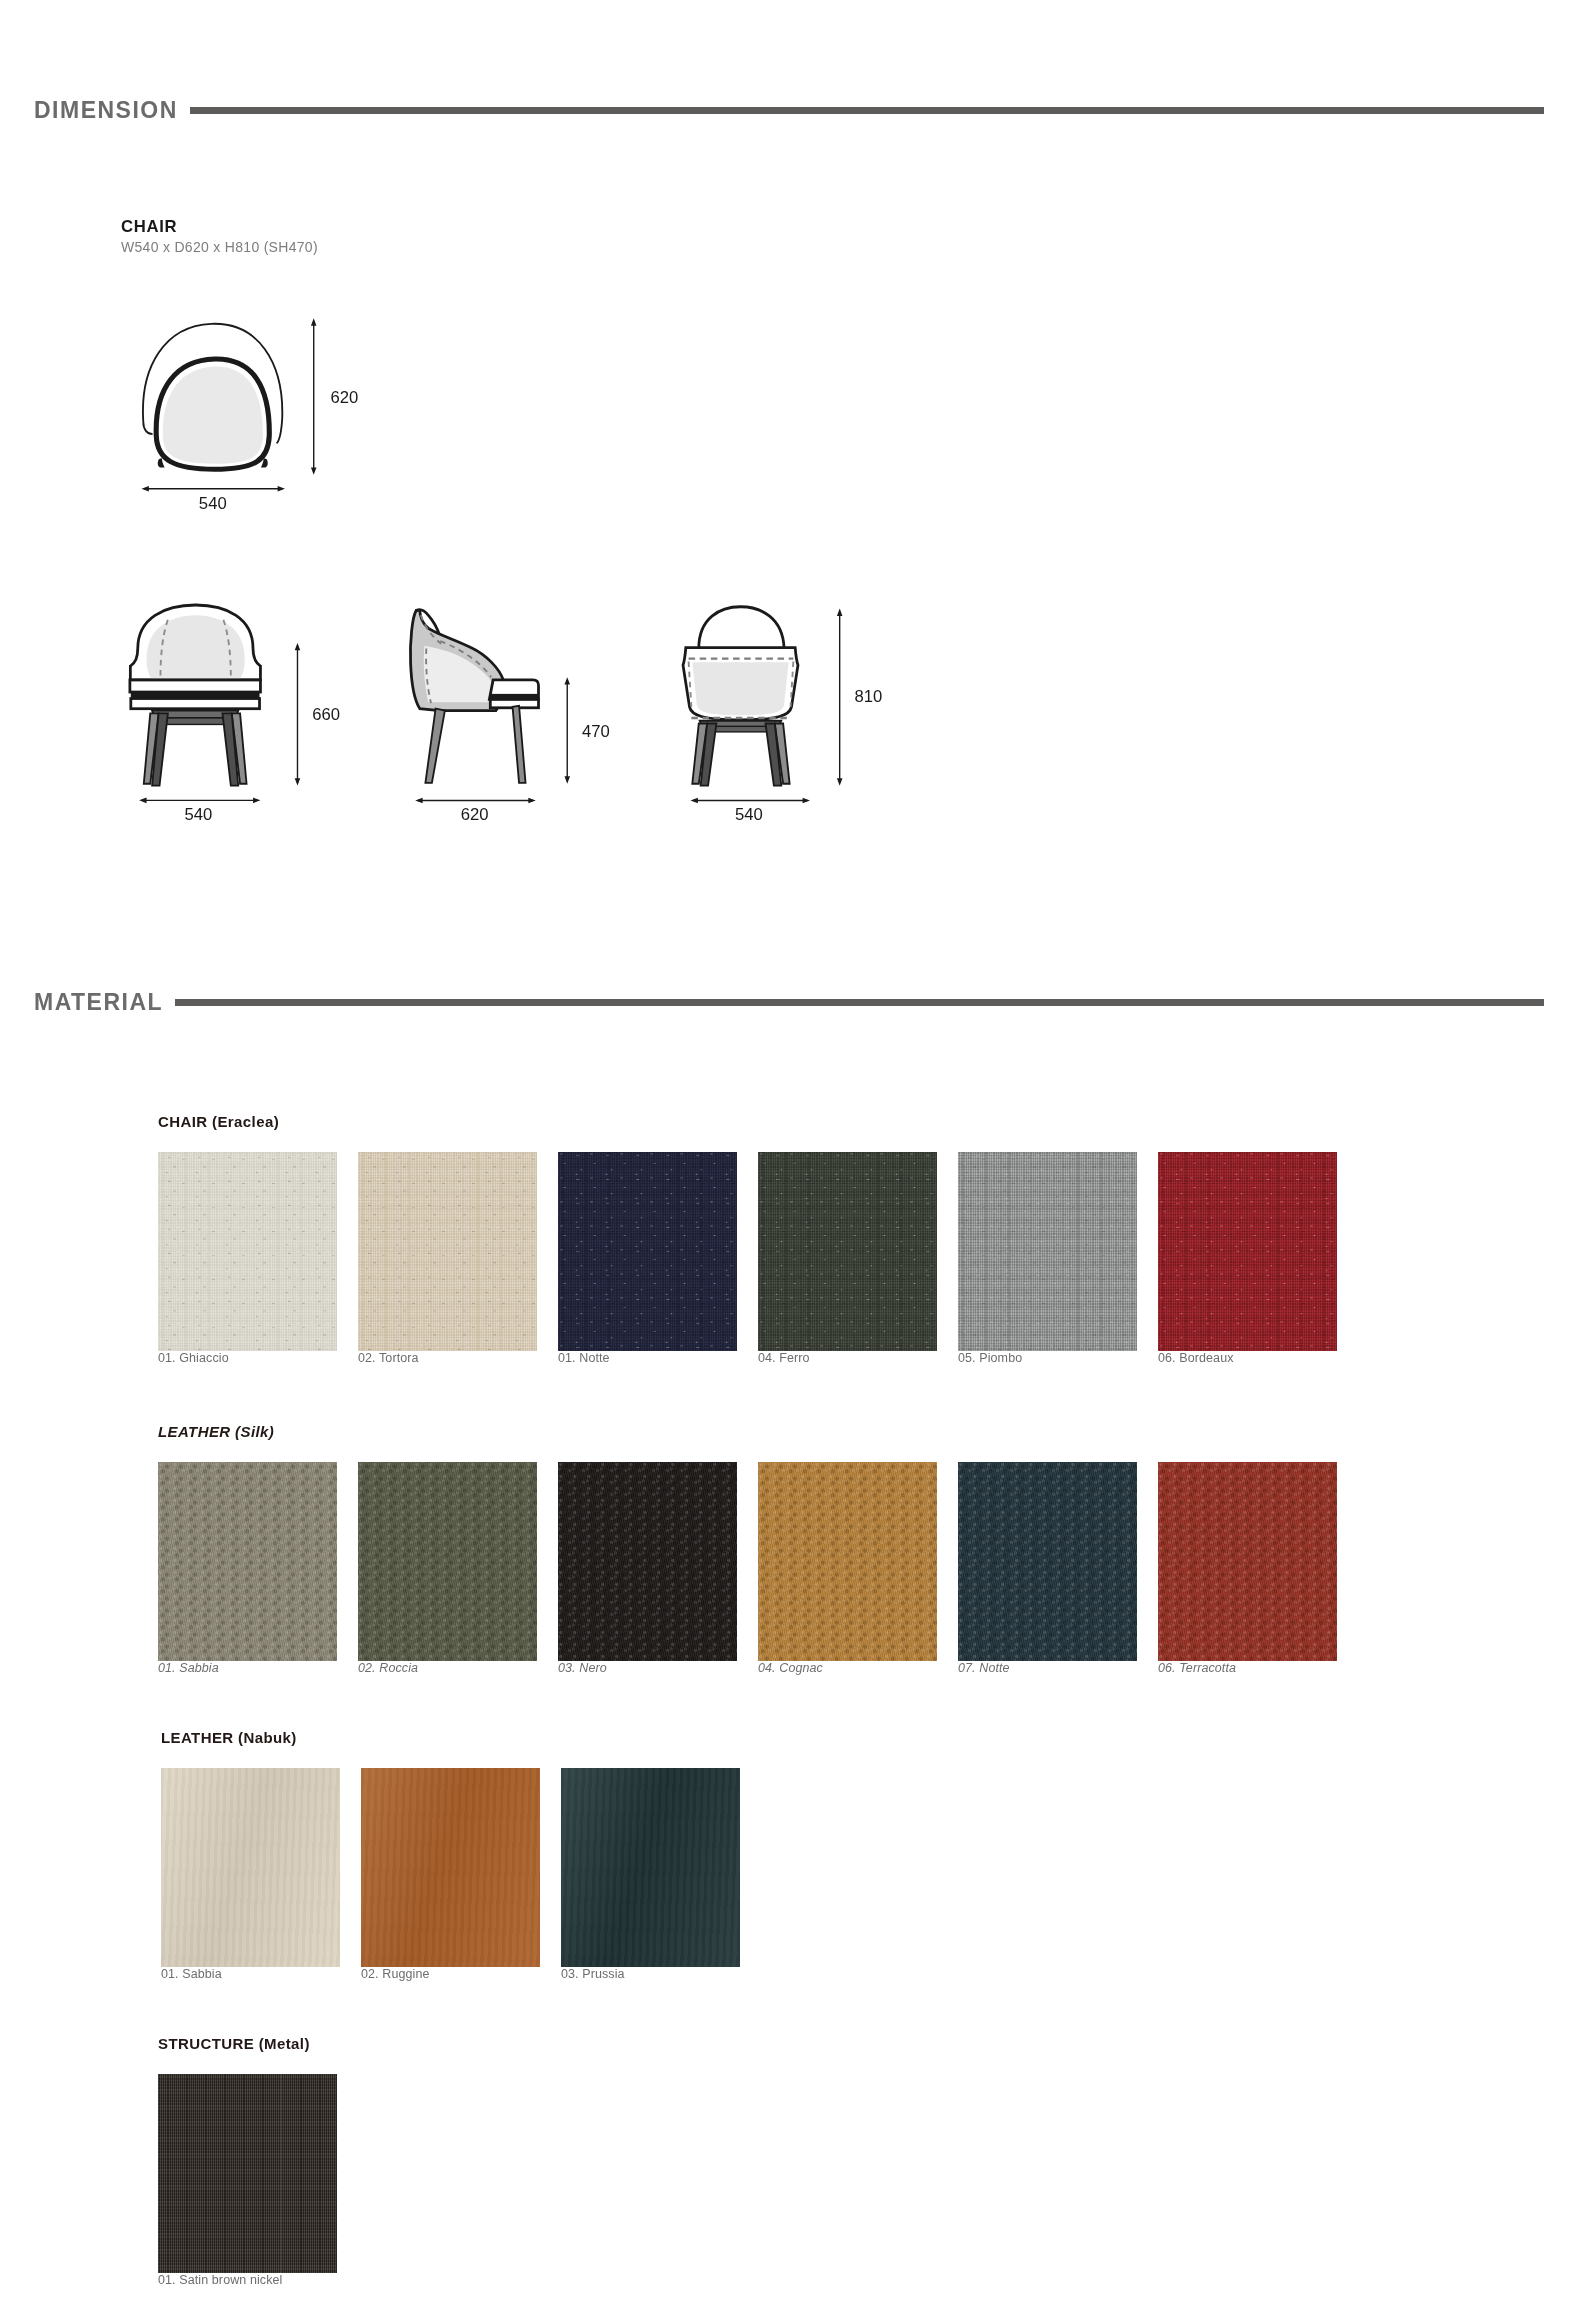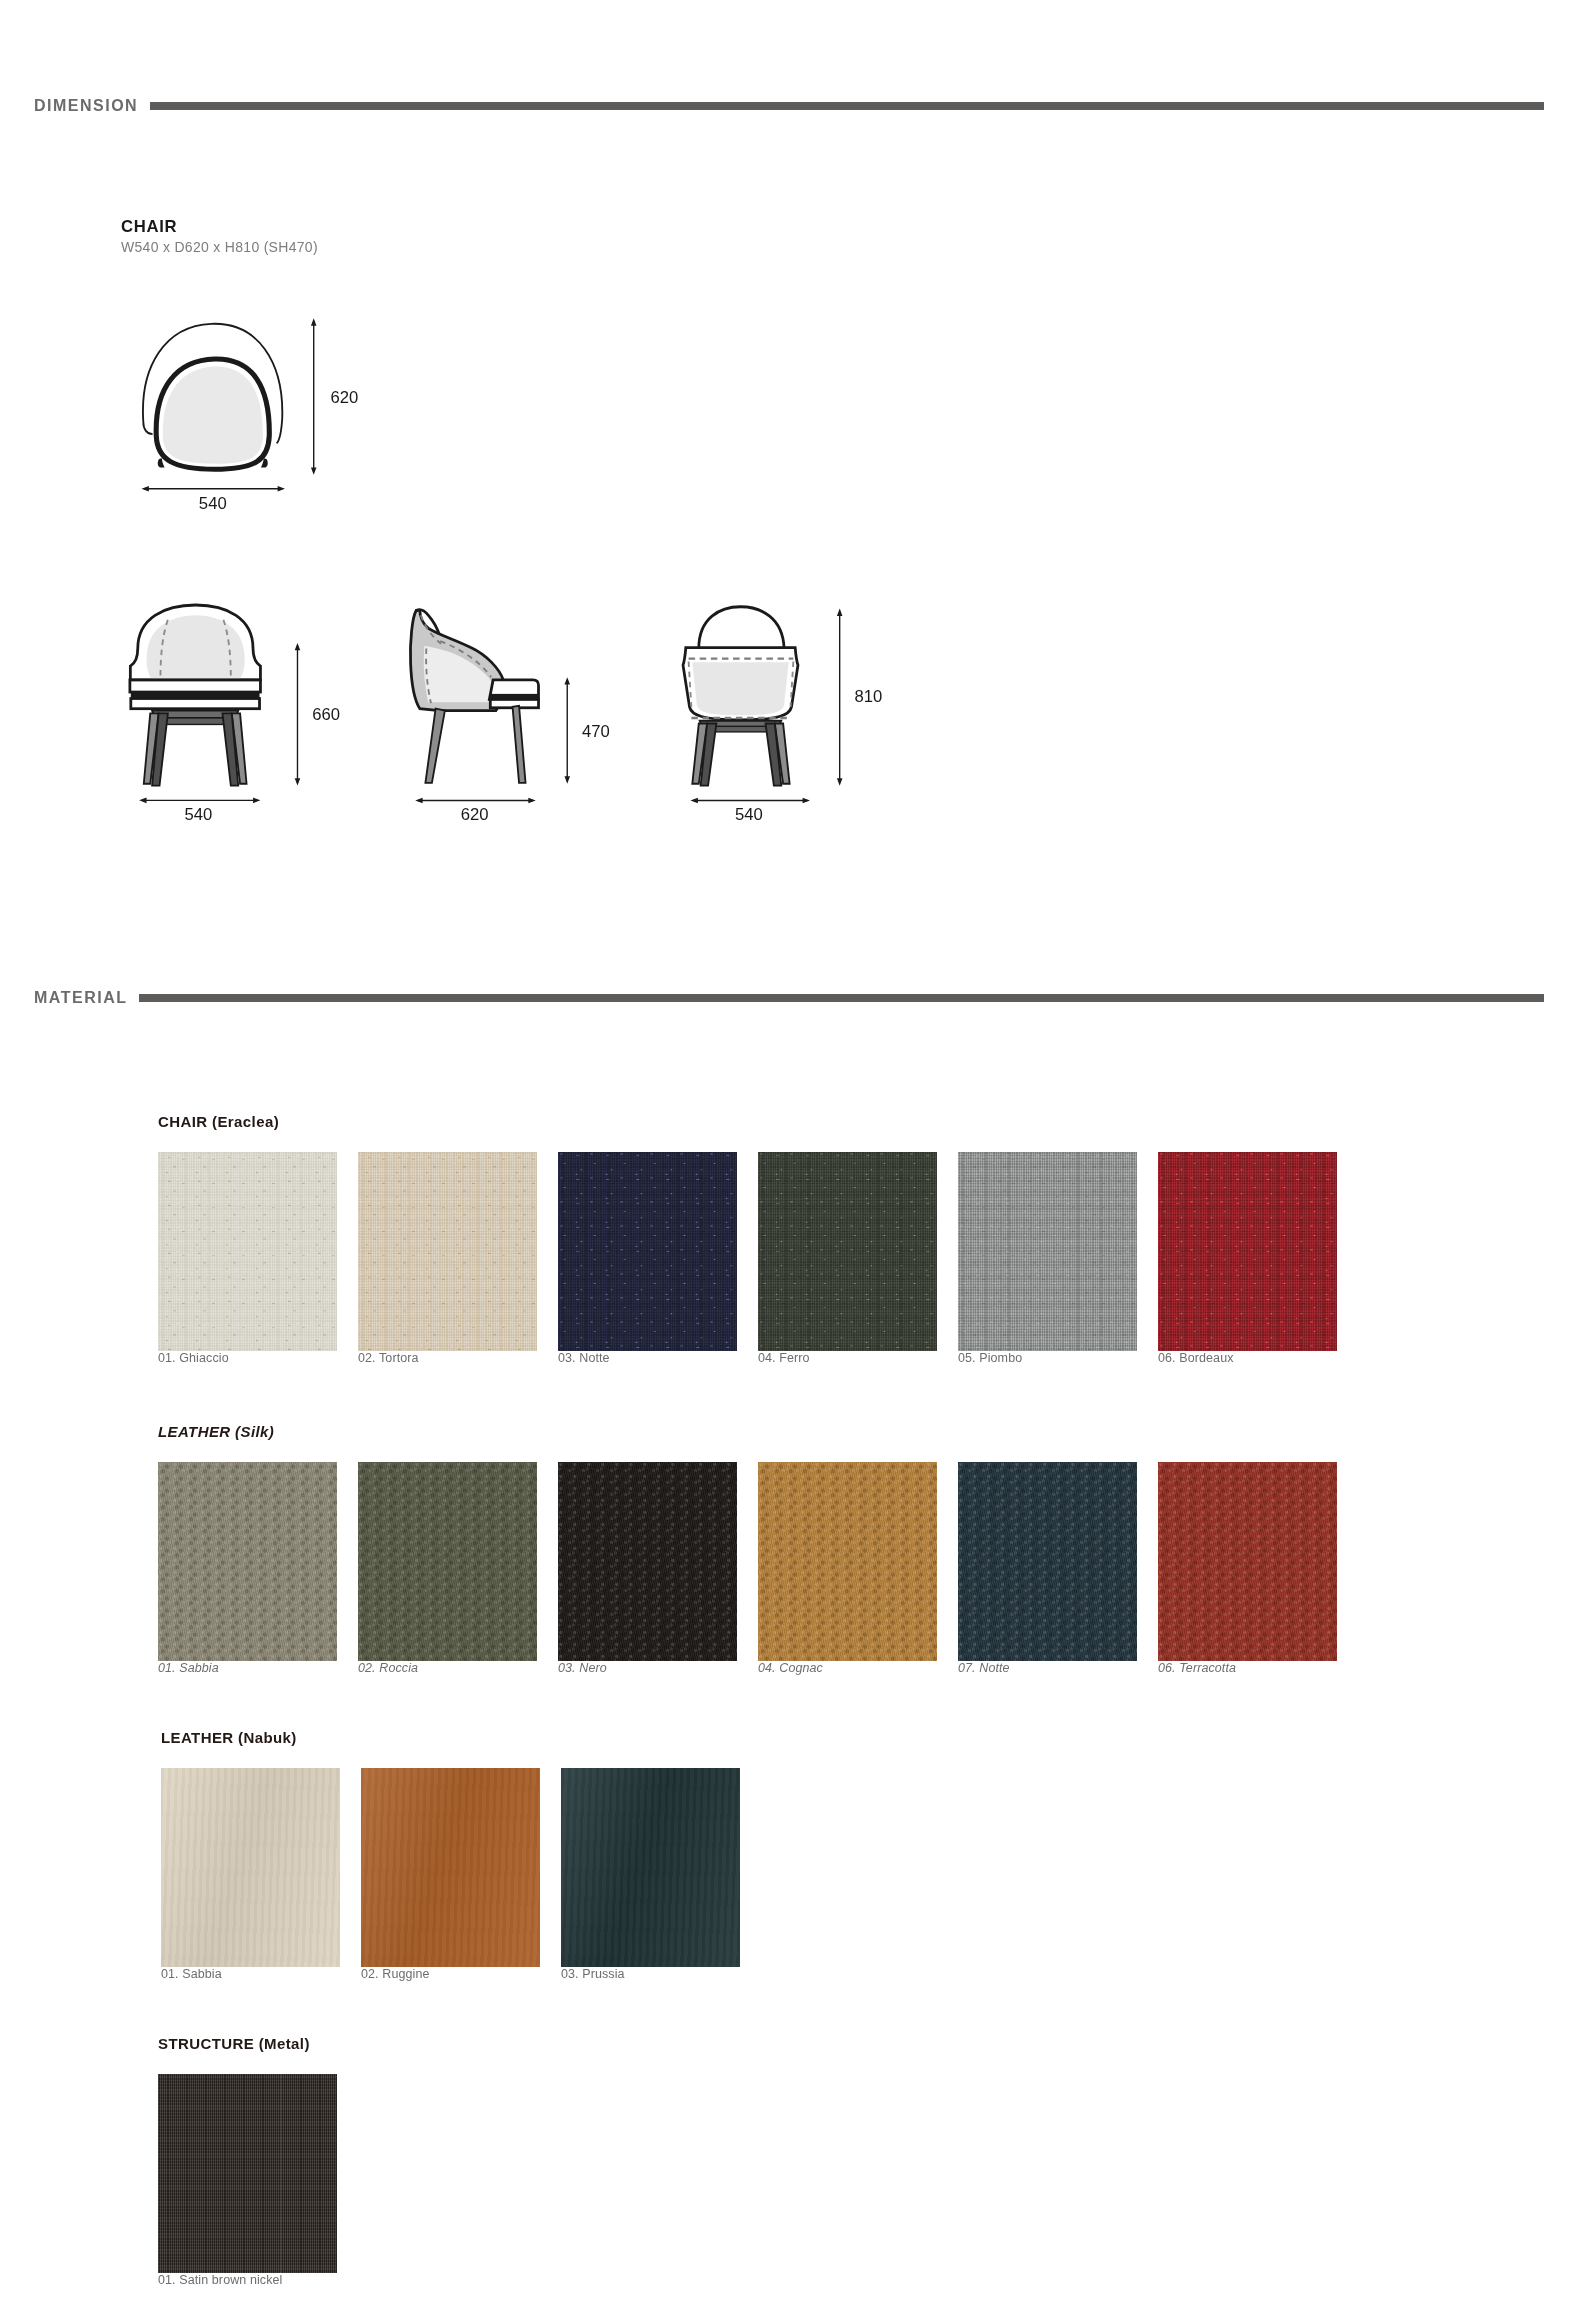--- a/index.html
+++ b/index.html
@@ -4,21 +4,21 @@
 <style>
   * { box-sizing: border-box; margin: 0; padding: 0; }
   html, body { width: 1578px; height: 2459px; background: #ffffff; }
   body { font-family: "Liberation Sans", sans-serif; -webkit-font-smoothing: antialiased; }
 
   .page { position: relative; width: 1578px; height: 2459px; background: #fff; }
 
   
   .section-head { position: absolute; display: flex; align-items: center; width: 1578px; }
   .section-head .title {
-    font-size: 16px; font-weight: 700; letter-spacing: 1.5px;
+    font-size: 23px; font-weight: 700; letter-spacing: 1.5px;
     color: #6b6b6b; white-space: nowrap; padding-left: 34px;
   }
   .section-head .rule { height: 7.4px; background: #5e5c5b; margin-left: 12px; flex: 1; margin-right: 34px; }
 
   #dimension-head { top: 97px; }
   #material-head  { top: 989px; }
 
   
   .chair-title {
     position: absolute; left: 121px; top: 217px;
@@ -271,21 +271,21 @@
         <div class="swatch-cell">
           <div class="swatch tex-fabric" style="background-color: rgb(217, 214, 203);"></div>
           <div class="swatch-label">01. Ghiaccio</div>
         </div>
         <div class="swatch-cell">
           <div class="swatch tex-fabric" style="background-color: rgb(213, 201, 180);"></div>
           <div class="swatch-label">02. Tortora</div>
         </div>
         <div class="swatch-cell">
           <div class="swatch tex-fabric" style="background-color: rgb(34, 37, 58);"></div>
-          <div class="swatch-label">03. Notte</div>
+          <div class="swatch-label">01. Notte</div>
         </div>
         <div class="swatch-cell">
           <div class="swatch tex-fabric" style="background-color: rgb(58, 63, 54);"></div>
           <div class="swatch-label">04. Ferro</div>
         </div>
         <div class="swatch-cell">
           <div class="swatch tex-fabric" style="background-color: rgb(142, 144, 144);"></div>
           <div class="swatch-label">05. Piombo</div>
         </div>
         <div class="swatch-cell">

